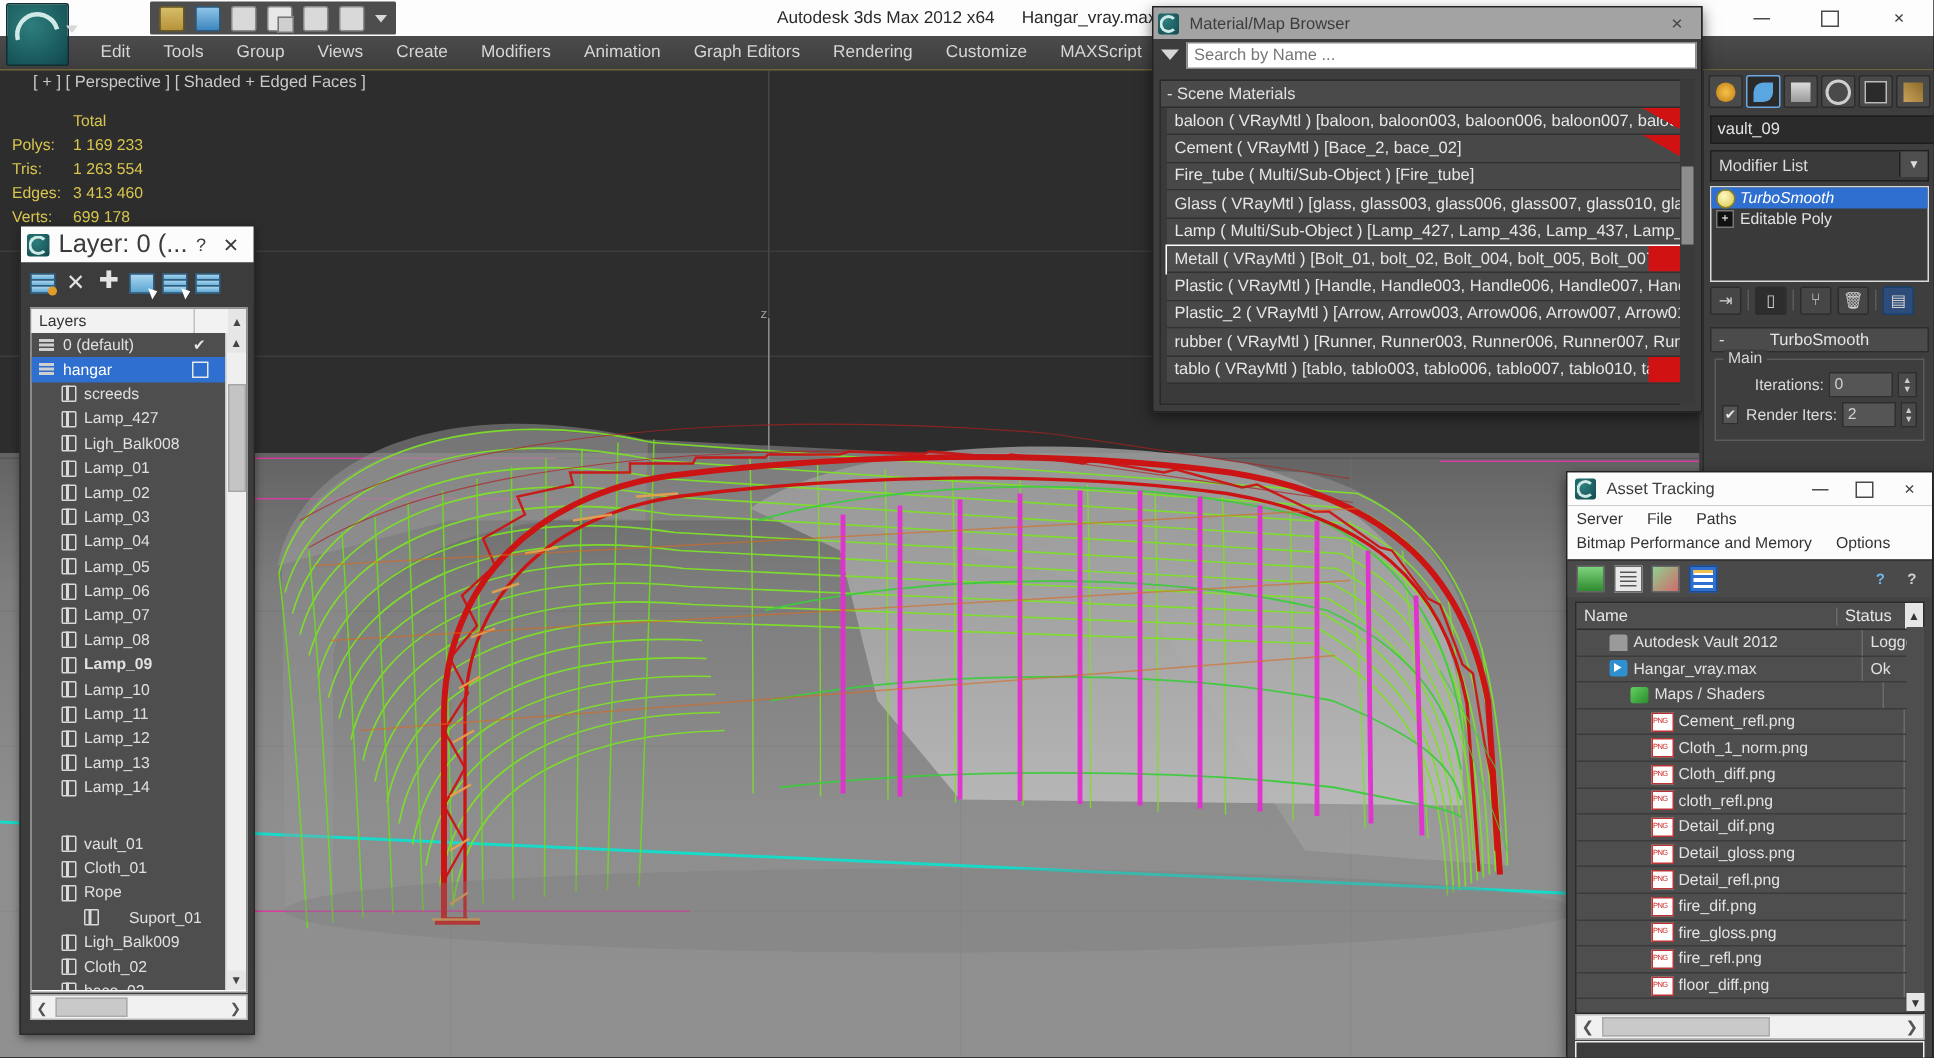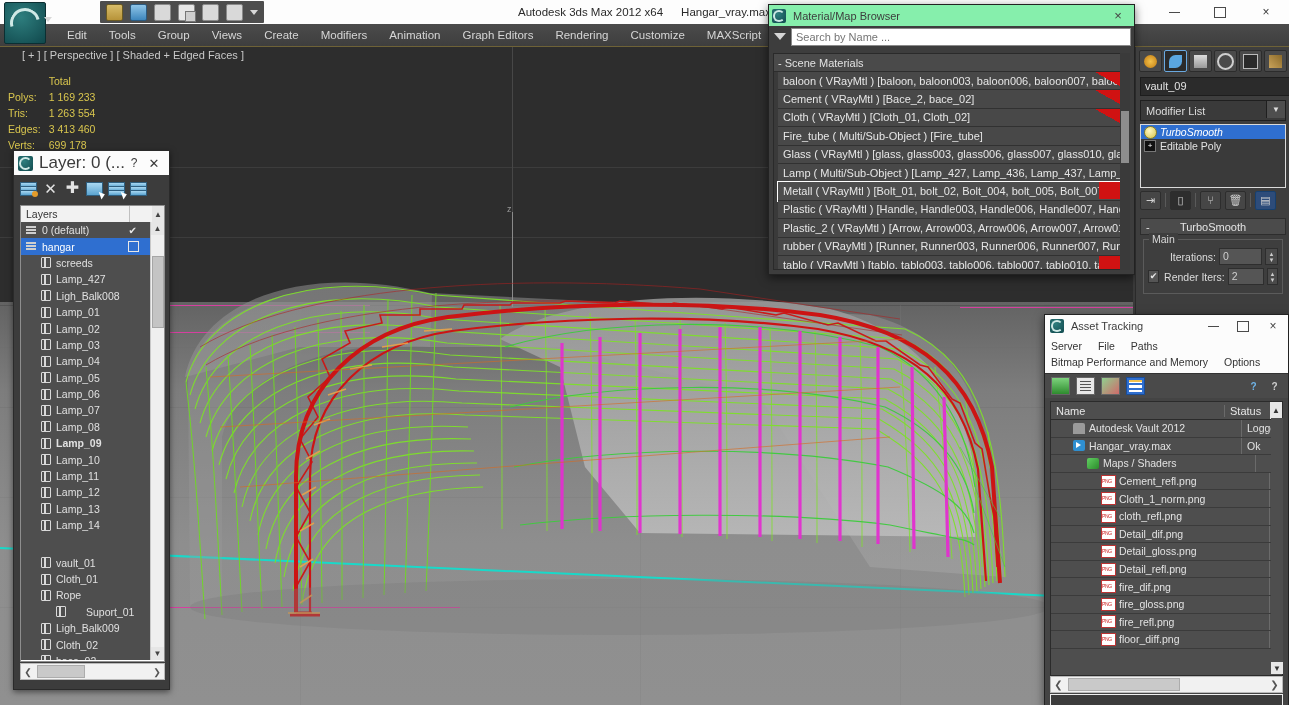--- a/index.html
+++ b/index.html
@@ -83,21 +83,21 @@
   .lscroll{position:absolute;right:0;top:16px;width:13px;height:438px;background:#efefef;border-left:1px solid #c8c8c8;}
   .lscroll .thumb{position:absolute;left:1px;top:34px;width:10px;height:70px;background:#c4c4c4;border:1px solid #a6a6a6;}
   .lscroll .ar{position:absolute;left:0;width:13px;height:13px;background:#e6e6e6;color:#444;font-size:8px;display:flex;align-items:center;justify-content:center;}
   .lscroll .ar.up{top:0;} .lscroll .ar.dn{bottom:0;}
   .lhscroll{position:absolute;left:6px;top:512px;width:143px;height:15px;background:#f1f1f1;border:1px solid #b9b9b9;display:flex;align-items:center;justify-content:space-between;}
   .lhscroll .a{width:14px;text-align:center;color:#555;font-size:9px;}
   .lhscroll .th{position:absolute;left:16px;width:46px;height:11px;background:#c9c9c9;border:1px solid #acacac;}
 
   
   .mmb{position:absolute;left:768px;top:4px;width:365px;height:269px;background:#3d3d3d;border:1px solid #222;box-shadow:0 3px 9px rgba(0,0,0,.55);}
-  .mmb .tb{height:21px;background:#86efac;display:flex;align-items:center;padding:0 3px;}
+  .mmb .tb{height:21px;background:#a3a3a3;display:flex;align-items:center;padding:0 3px;}
   .mmb .tb .ico{width:14px;height:14px;border-radius:2px;background:radial-gradient(circle at 40% 35%,#2e7e7e,#10484c);display:flex;align-items:center;justify-content:center;}
   .mmb .tb .ico i{width:8px;height:8px;border-radius:50%;border:2px solid #cfe9e6;border-right-color:transparent;display:block;}
   .mmb .tb .t{flex:1;margin-left:7px;color:#3c3c3c;font-size:11px;}
   .mmb .tb .x{width:26px;text-align:center;color:#444;font-size:13px;}
   .mmbsearch{height:21px;display:flex;align-items:center;padding:0 3px;background:#3d3d3d;}
   .mmbsearch .caret{width:0;height:0;border-left:6px solid transparent;border-right:6px solid transparent;border-top:7px solid #d6d6d6;margin:0 5px 0 2px;}
   .mmbsearch input{flex:1;height:16px;background:#fff;border:1px solid #8a8a8a;font-size:11px;color:#666;padding:0 4px;font-family:"Liberation Sans",sans-serif;}
   .mmblist{position:absolute;left:4px;top:48px;right:4px;bottom:4px;background:#3a3a3a;border:1px solid #2a2a2a;overflow:hidden;}
   .grp{height:17px;background:#4a4a4a;border-bottom:1px solid #2d2d2d;color:#e2e2e2;font-size:11px;display:flex;align-items:center;padding-left:4px;}
   .mrow{height:17.4px;margin:0 4px;background:#484848;border-bottom:1px solid #313131;color:#e6e6e6;font-size:11px;display:flex;align-items:center;padding-left:5px;position:relative;overflow:hidden;white-space:nowrap;}
@@ -626,24 +626,20 @@
       <div id="mmb-rows">
           <div class="mrow">
             <span>baloon  ( VRayMtl )  [baloon, baloon003, baloon006, baloon007, baloon01...</span>
             <span class="sw tri"></span>
           </div>
           <div class="mrow">
             <span>Cement  ( VRayMtl )  [Bace_2, bace_02]</span>
             <span class="sw tri"></span>
           </div>
           <div class="mrow">
-            <span>Cloth  ( VRayMtl )  [Cloth_01, Cloth_02]</span>
-            <span class="sw tri"></span>
-          </div>
-          <div class="mrow">
             <span>Fire_tube  ( Multi/Sub-Object )  [Fire_tube]</span>
           </div>
           <div class="mrow">
             <span>Glass ( VRayMtl ) [glass, glass003, glass006, glass007, glass010, glass01...</span>
           </div>
           <div class="mrow">
             <span>Lamp  ( Multi/Sub-Object )  [Lamp_427, Lamp_436, Lamp_437, Lamp_43...</span>
           </div>
           <div class="mrow sel">
             <span>Metall  ( VRayMtl )  [Bolt_01, bolt_02, Bolt_004, bolt_005, Bolt_007, Bolt_...</span>
@@ -812,20 +808,27 @@
           <div class="atrow">
             <span class="n" style="padding-left:50px">
               <span class="pngic"></span>
               <span>Cloth_1_norm.png</span>
             </span>
             <span class="s">Found</span>
           </div>
           <div class="atrow">
             <span class="n" style="padding-left:50px">
               <span class="pngic"></span>
+              <span>Cloth_diff.png</span>
+            </span>
+            <span class="s">Found</span>
+          </div>
+          <div class="atrow">
+            <span class="n" style="padding-left:50px">
+              <span class="pngic"></span>
               <span>cloth_refl.png</span>
             </span>
             <span class="s">Found</span>
           </div>
           <div class="atrow">
             <span class="n" style="padding-left:50px">
               <span class="pngic"></span>
               <span>Detail_dif.png</span>
             </span>
             <span class="s">Found</span>

